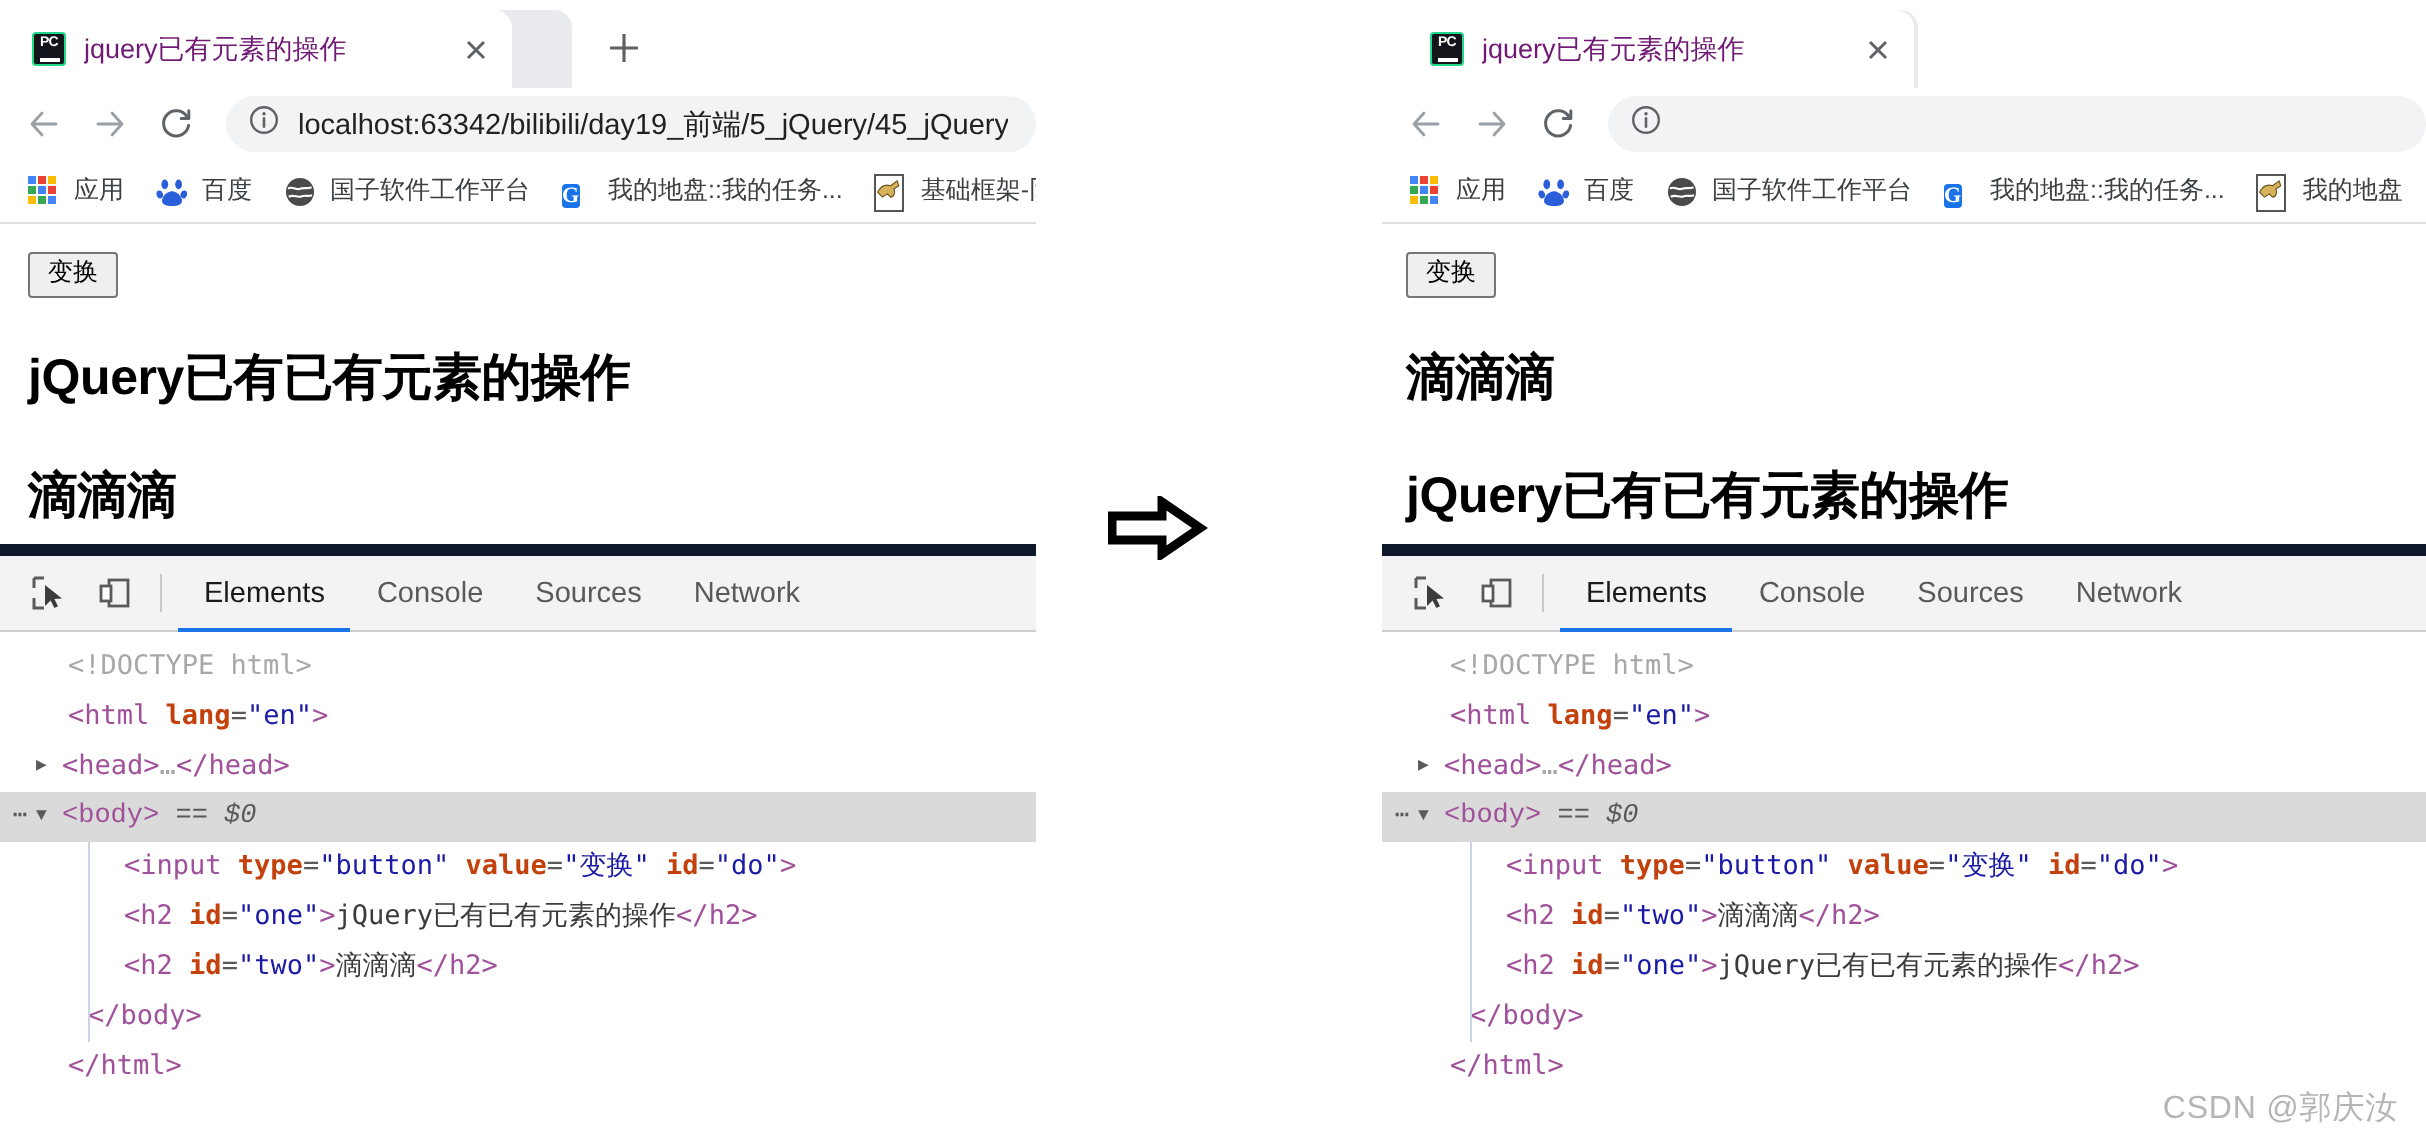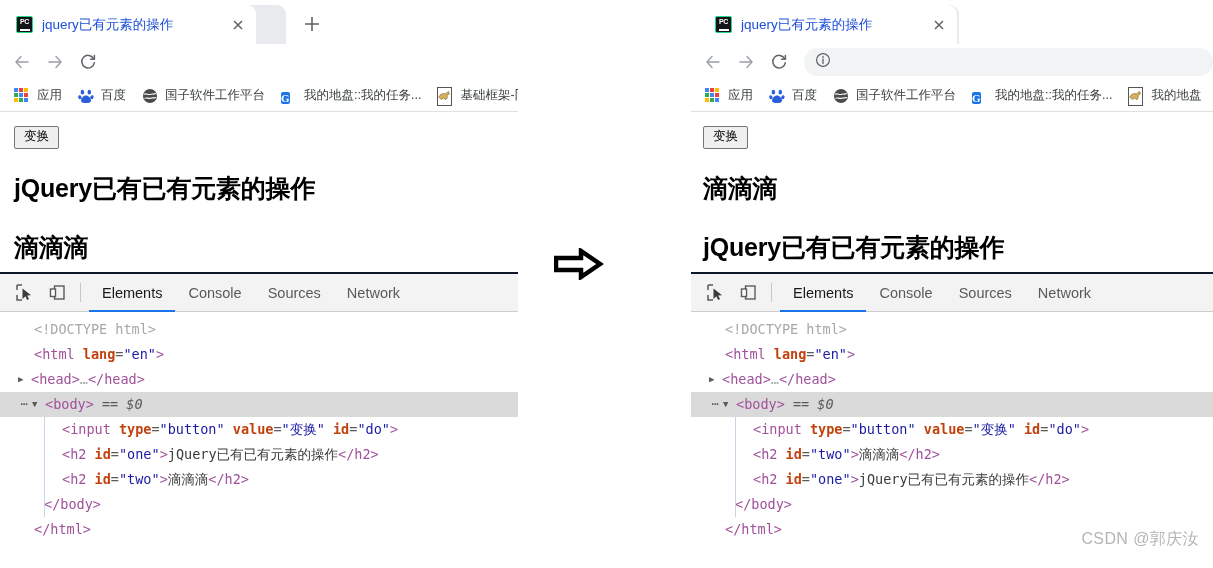--- a/index.html
+++ b/index.html
@@ -80,21 +80,21 @@
     font-weight: bold;
     letter-spacing: -0.3px;
   }
   .favicon .bar {
     position: absolute;
     left: 2.5px; right: 2.5px; bottom: 1.5px; height: 2px;
     background: #ffffff;
   }
   .tab-title {
     font-size: 13.5px;
-    color: #1d4ed8;
+    color: #701a75;
     white-space: nowrap;
     overflow: hidden;
     flex: 1 1 auto;
     font-family: "Liberation Sans", sans-serif;
   }
   .tab-close {
     flex: 0 0 20px;
     width: 20px; height: 20px;
     position: relative;
     margin-left: 4px;
@@ -227,21 +227,21 @@
     font-weight: bold;
     color: #000000;
     margin: 23px 0 0 0;
     font-family: "Liberation Sans", sans-serif;
     letter-spacing: -0.2px;
   }
   h2.hdg.second { margin-top: 26px; }
 
   
   .devtools {
-    border-top: 2px solid #0f172a;
+    border-top: 6px solid #0f172a;
     background: #ffffff;
   }
   .dt-tabbar {
     height: 38px;
     display: flex;
     align-items: stretch;
     background: #f3f3f3;
     border-bottom: 1px solid #cdcdcd;
     padding-left: 8px;
   }
@@ -280,21 +280,21 @@
     line-height: 25px;
     background: #ffffff;
     padding-top: 5px;
   }
   .dom-row {
     position: relative;
     white-space: nowrap;
     padding-left: 18px;
     height: 25px;
   }
-  .dom-row.selected { background: #dadada; padding-left: 16px; }
+  .dom-row.selected { background: #dadada; padding-left: 2px; font-family: Liberation Mono, monospace; }
   .dom-row.selected .sel-dots {
     display: inline-block;
     width: 16px;
     color: #5a5a5a;
     text-align: center;
     font-size: 12px;
     vertical-align: top;
   }
   .dom-row .indent1 { display: inline-block; width: 16px; }
   .dom-row .indent2 { display: inline-block; width: 44px; }
@@ -325,21 +325,21 @@
   
   .arrow {
     position: absolute;
     left: 554px; top: 248px;
     width: 50px; height: 32px;
   }
 
   
   .watermark {
     position: absolute;
-    right: 14px; bottom: 18px;
+    right: 14px; bottom: 3px;
     font-size: 16px;
     color: #b5b5b5;
     font-family: "Liberation Sans", sans-serif;
     letter-spacing: 0.4px;
   }
 </style>
 </head>
 <body>
 
 <div id="root">
@@ -377,20 +377,30 @@
         <svg width="20" height="20" viewBox="0 0 20 20">
             <path d="M4 10 L15.5 10 M11 4.5 L16 10 L11 15.5" stroke="#9aa0a6" stroke-width="1.4" fill="none" stroke-linecap="round" stroke-linejoin="round"></path>
           </svg>
       </span>
       <span class="navbtn">
         <svg width="20" height="20" viewBox="0 0 20 20">
             <path d="M15.6 6.6 A6.3 6.3 0 1 0 16.3 10.8" stroke="#5f6368" stroke-width="1.5" fill="none" stroke-linecap="round"></path>
             <path d="M16.4 3.4 L16.4 7.3 L12.6 7.3" stroke="#5f6368" stroke-width="1.5" fill="none" stroke-linecap="round" stroke-linejoin="round"></path>
           </svg>
       </span>
+      <div class="omnibox">
+        <span class="info-icon">
+          <svg width="16" height="16" viewBox="0 0 16 16">
+              <circle cx="8" cy="8" r="6.4" stroke="#5f6368" stroke-width="1.2" fill="none"></circle>
+              <path d="M8 7.2 L8 11.4" stroke="#5f6368" stroke-width="1.3" stroke-linecap="round"></path>
+              <circle cx="8" cy="4.9" r="0.85" fill="#5f6368"></circle>
+            </svg>
+        </span>
+        <span class="url">localhost:63342/bilibili/day19_前端/5_jQuery/45_jQuery</span>
+      </div>
     </div>
 
     <div class="bookmarks">
       <div class="bm">
         <span class="bm-ico">
           <span class="apps-grid">
             <i style="background:#4285f4"></i>
               <i style="background:#ea4335"></i>
               <i style="background:#fbbc05"></i>
             <i style="background:#34a853"></i>

